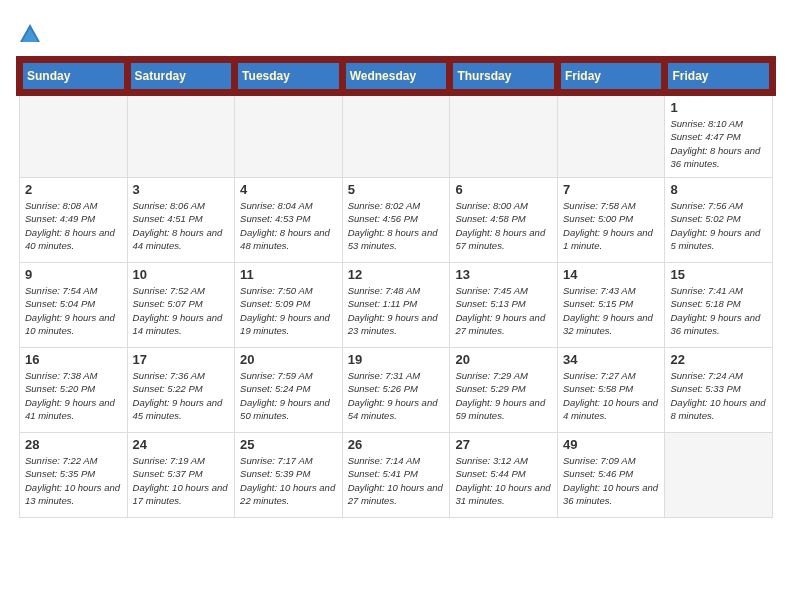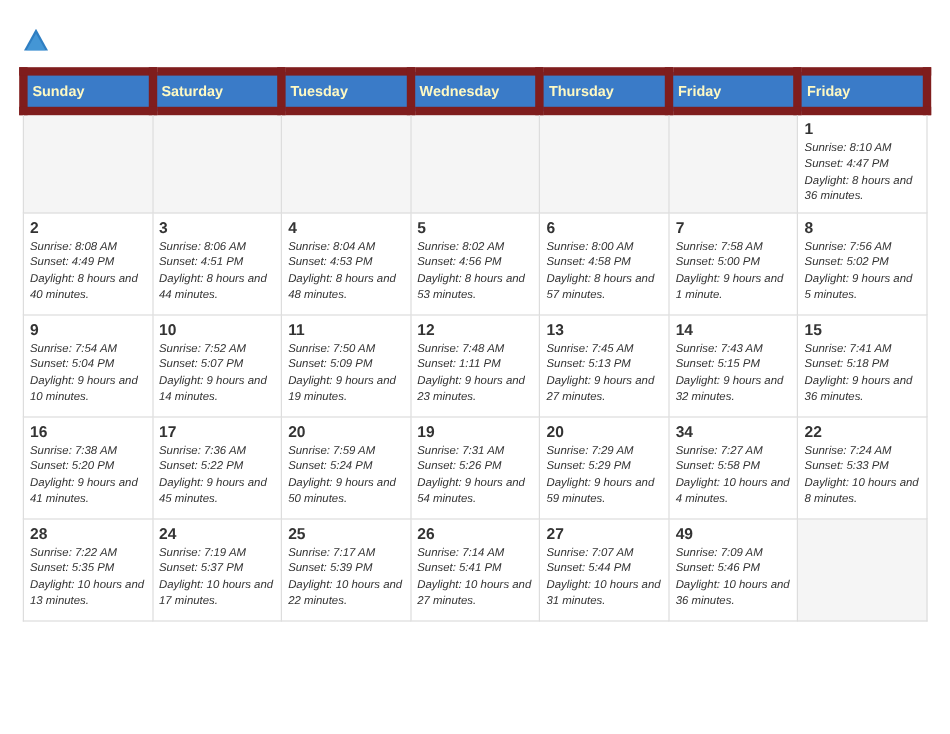--- a/index.html
+++ b/index.html
@@ -296,21 +296,21 @@
 Daylight: 10 hours and 22 minutes.</div>
         </td>
         <td>
           <div class="day-number">26</div>
           <div class="day-info">Sunrise: 7:14 AM
 Sunset: 5:41 PM
 Daylight: 10 hours and 27 minutes.</div>
         </td>
         <td>
           <div class="day-number">27</div>
-          <div class="day-info">Sunrise: 7:07 AM
+          <div class="day-info">Sunrise: 3:12 AM
 Sunset: 5:44 PM
 Daylight: 10 hours and 31 minutes.</div>
         </td>
         <td>
           <div class="day-number">49</div>
           <div class="day-info">Sunrise: 7:09 AM
 Sunset: 5:46 PM
 Daylight: 10 hours and 36 minutes.</div>
         </td>
         <td class="empty"></td>

